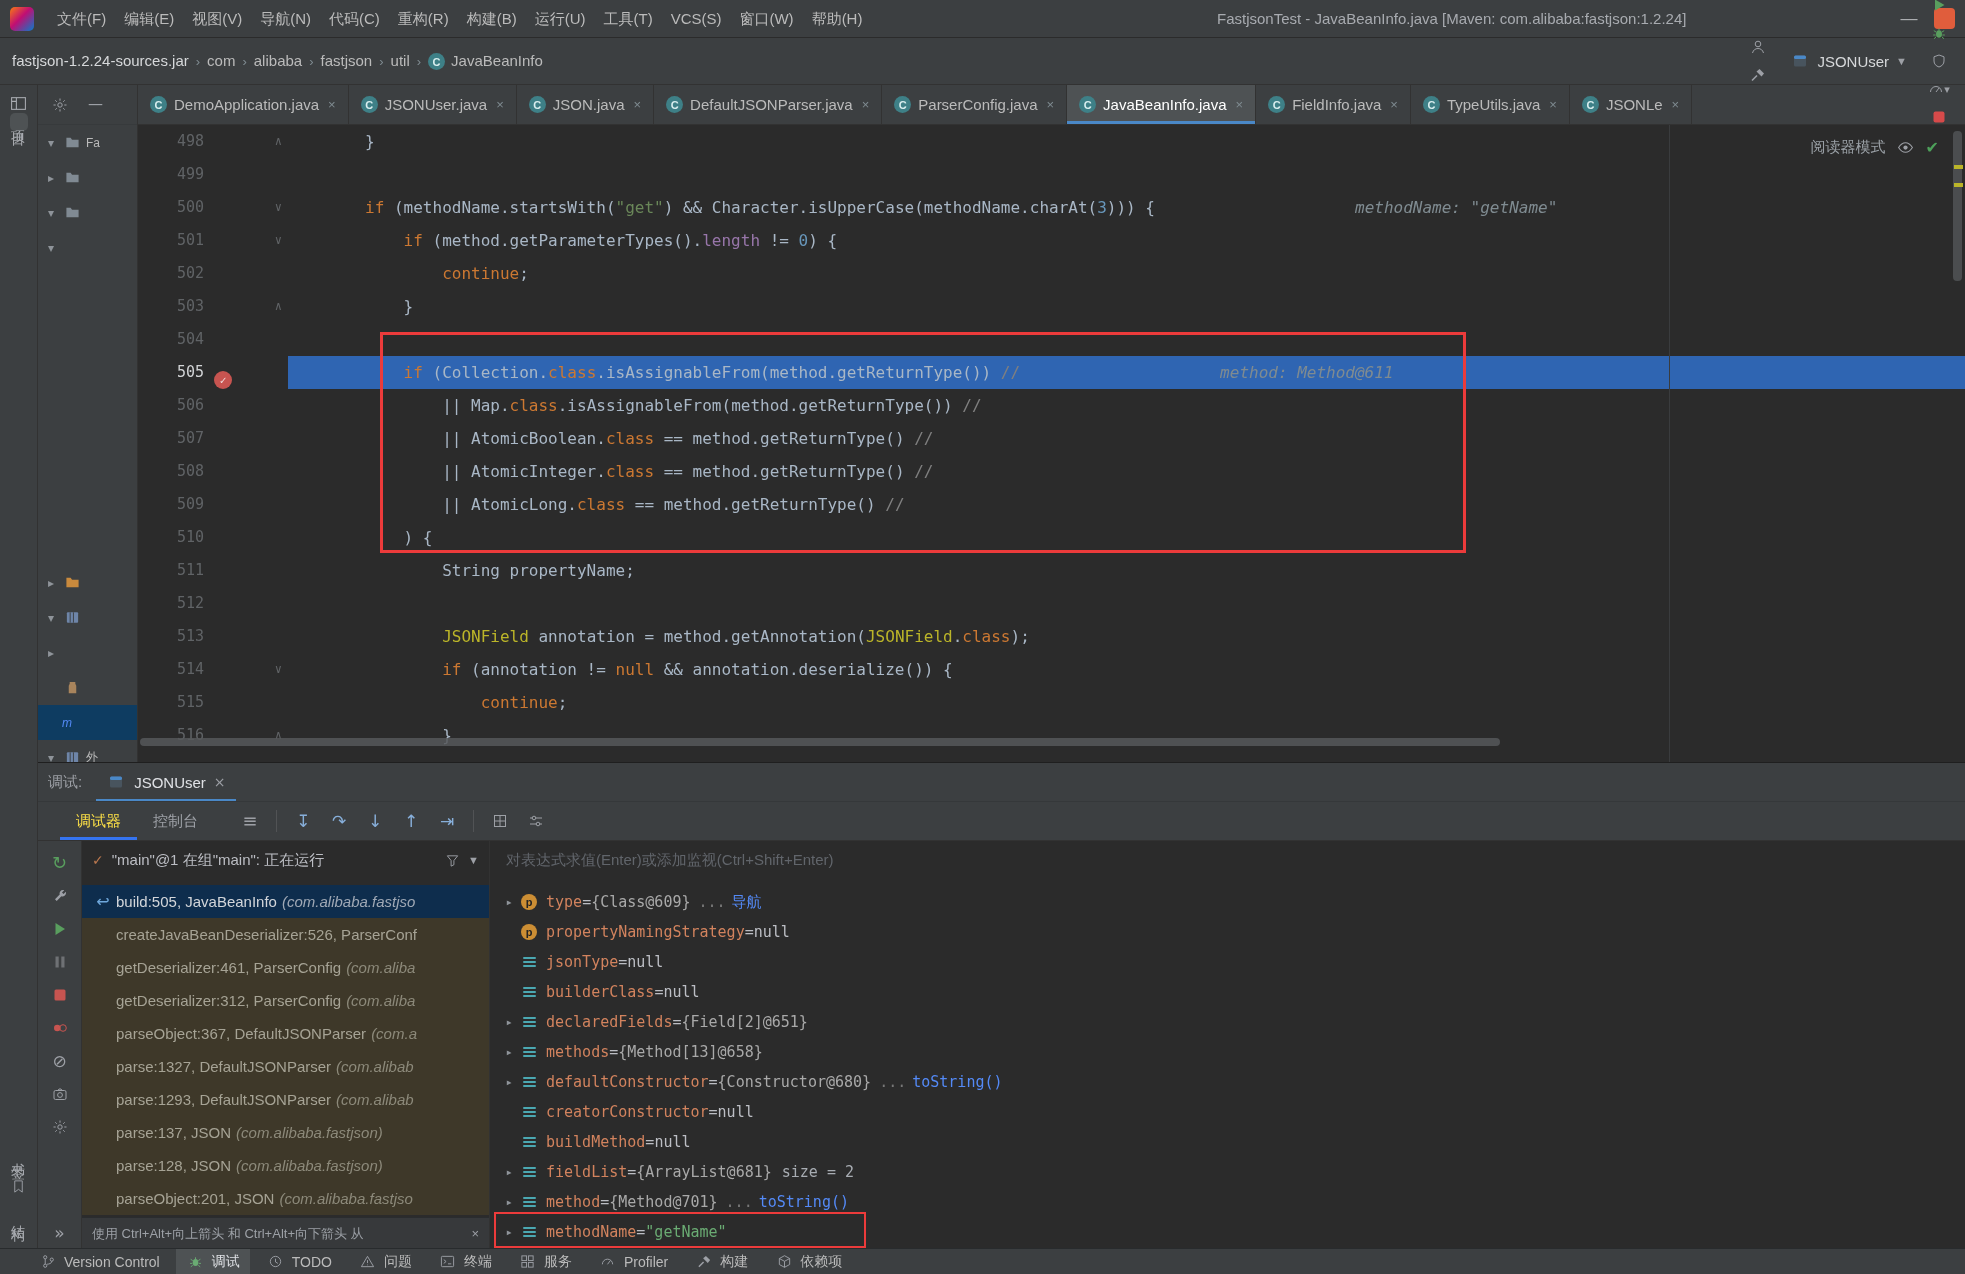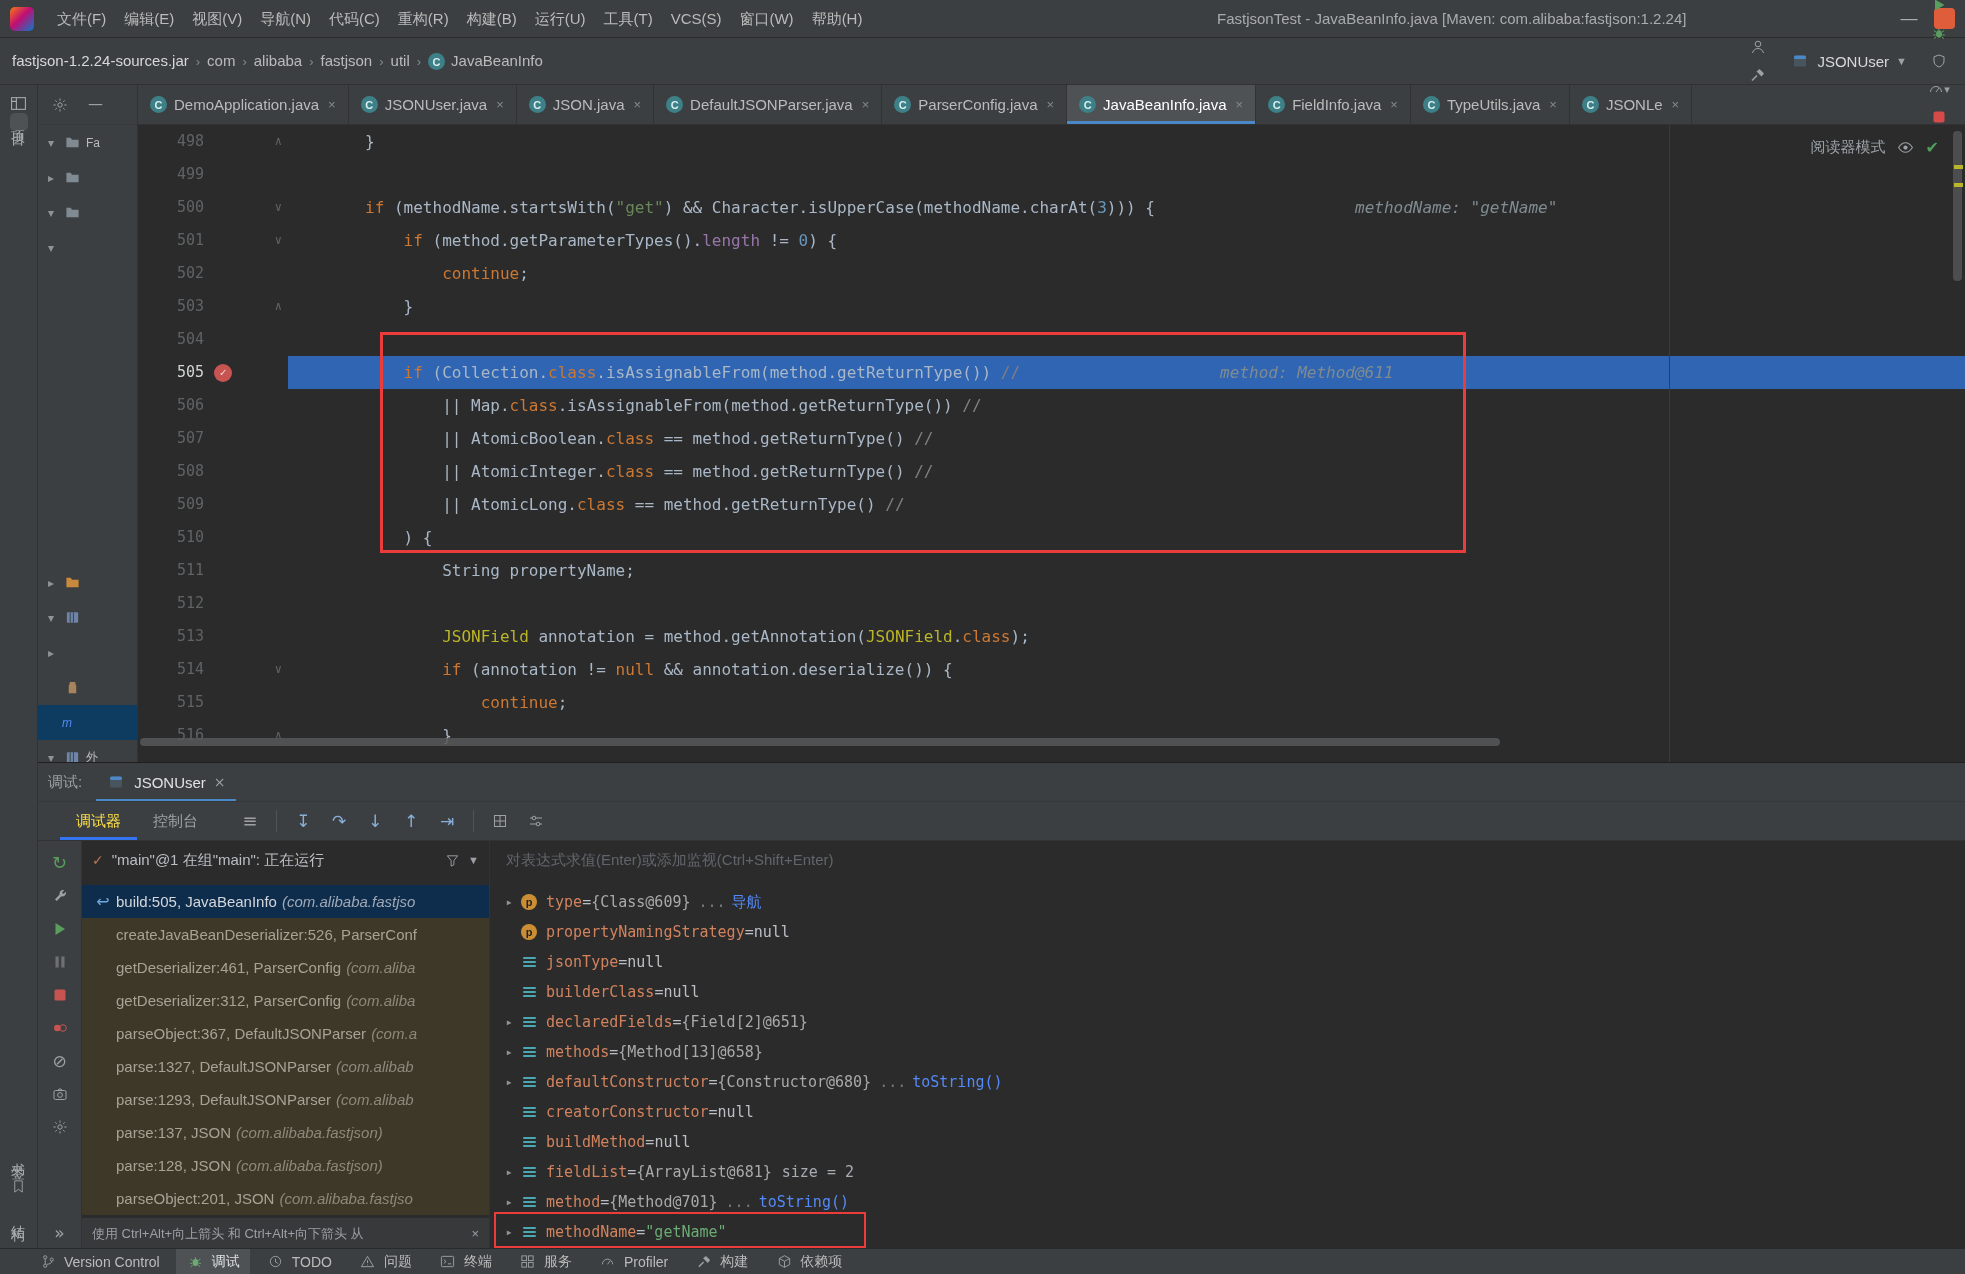--- a/index.html
+++ b/index.html
@@ -40,21 +40,21 @@
   .ptree-label.italic{font-style:italic;color:#548AF7}
   
   #editor{position:absolute;left:138px;top:85px;width:1827px;height:677px;background:#2B2B2B;z-index:2}
   #tabbar{height:40px;background:#3C3F41;border-bottom:1px solid #323232;display:flex;align-items:stretch;overflow:hidden}
   .tab{display:flex;align-items:center;gap:7px;padding:0 12px;color:#BBBBBB;white-space:nowrap;border-right:1px solid #323232;font-size:15px}
   .tab .tx{color:#7F8B91;font-size:13px;margin-left:2px}
   .tab.active{background:#4E5254;color:#FFFFFF;box-shadow:inset 0 -3px 0 #4A88C7}
   .ic-class{display:inline-flex;width:17px;height:17px;border-radius:50%;background:#3E8087;color:#D9EEEF;font-size:11px;font-weight:bold;align-items:center;justify-content:center;flex:none}
   #code-area{position:relative;height:637px;overflow:hidden}
   .cl{display:flex;height:33px;line-height:33px;font-family:"DejaVu Sans Mono","Liberation Mono",monospace;font-size:16px}
-  .gut{width:150px;flex:none;position:relative;display:flex;align-items:center}
+  .gut{width:150px;flex:none;position:relative;display:flex;align-items:flex-end}
   .lnum{display:inline-block;width:66px;text-align:right;color:#606366;font-size:15px}
   .bp{display:inline-flex;width:18px;height:18px;border-radius:50%;background:#C75450;color:#F2DCDC;font-size:11px;align-items:center;justify-content:center;margin-left:10px}
   .fold{position:absolute;right:6px;color:#606366;font-size:12px}
   .ct{flex:1;white-space:pre;color:#A9B7C6;min-width:0}
   .cl.exec .ct{background:#2F65B2}
   .cl.exec .lnum{color:#D2D4D6}
   .pl{color:#A9B7C6}.kw{color:#CC7832}.str{color:#6A8759}.num{color:#6897BB}
   .cmt{color:#808080}.fld{color:#9876AA}.ann{color:#BBB529}.it{color:#A9B7C6;}
   .dbg-hint{color:#7F8B91;font-style:italic;margin-left:200px}
   #margin-guide{position:absolute;left:1531px;top:0;width:1px;height:637px;background:#3A3C3E}

